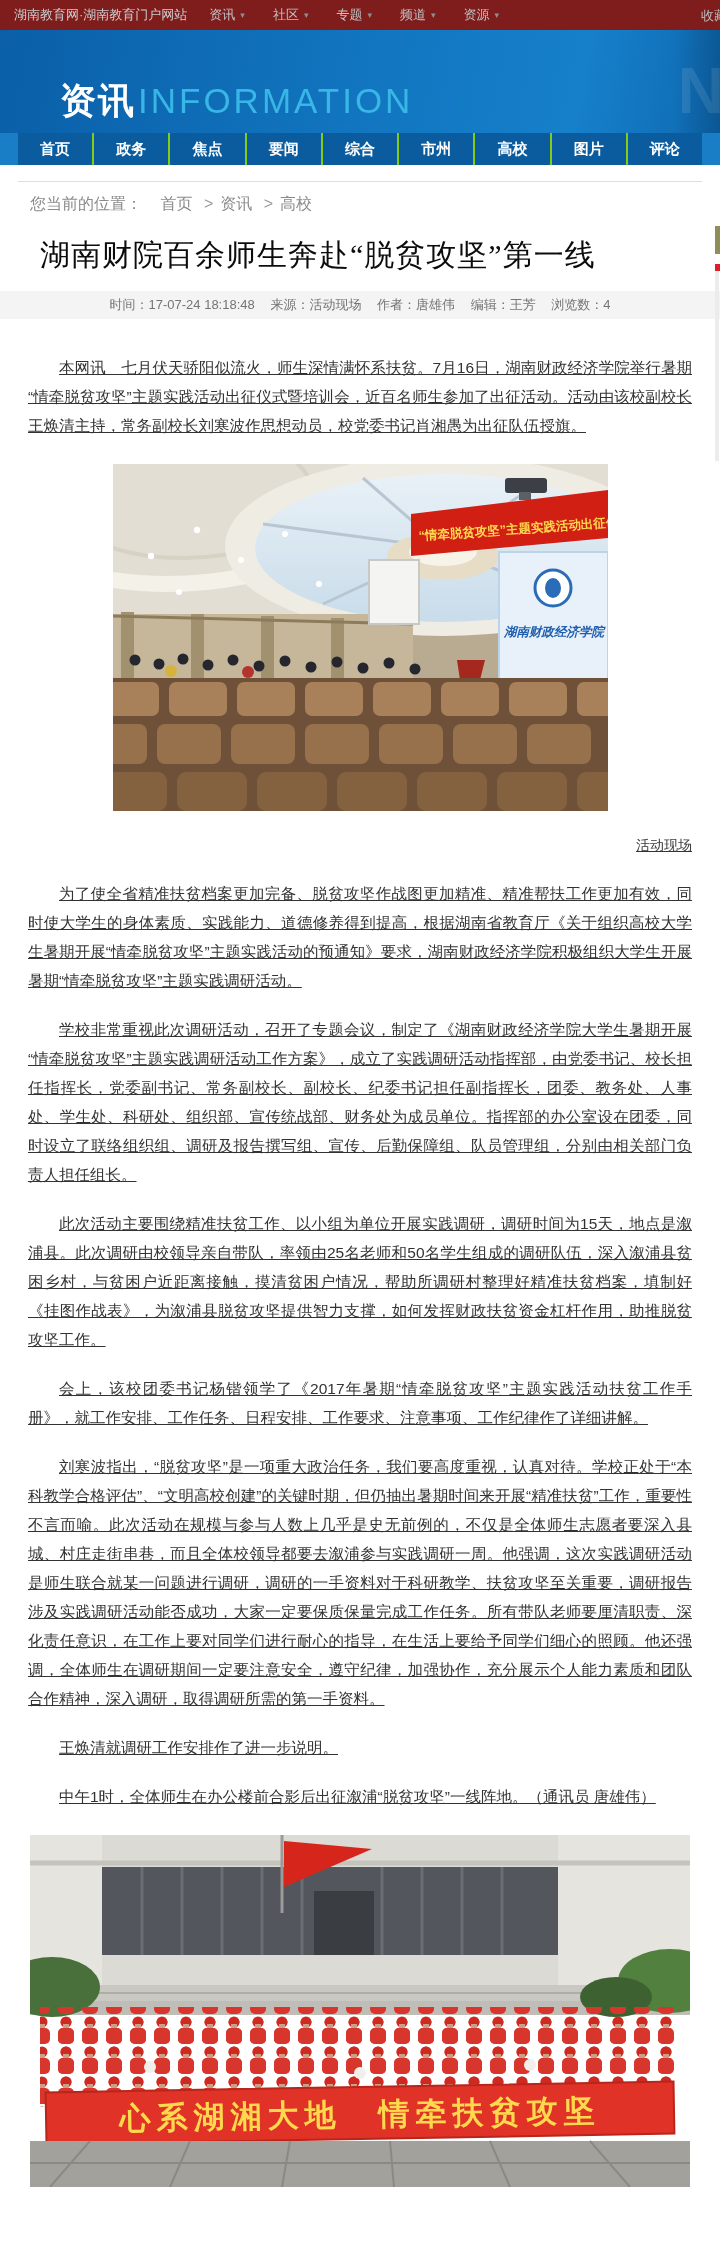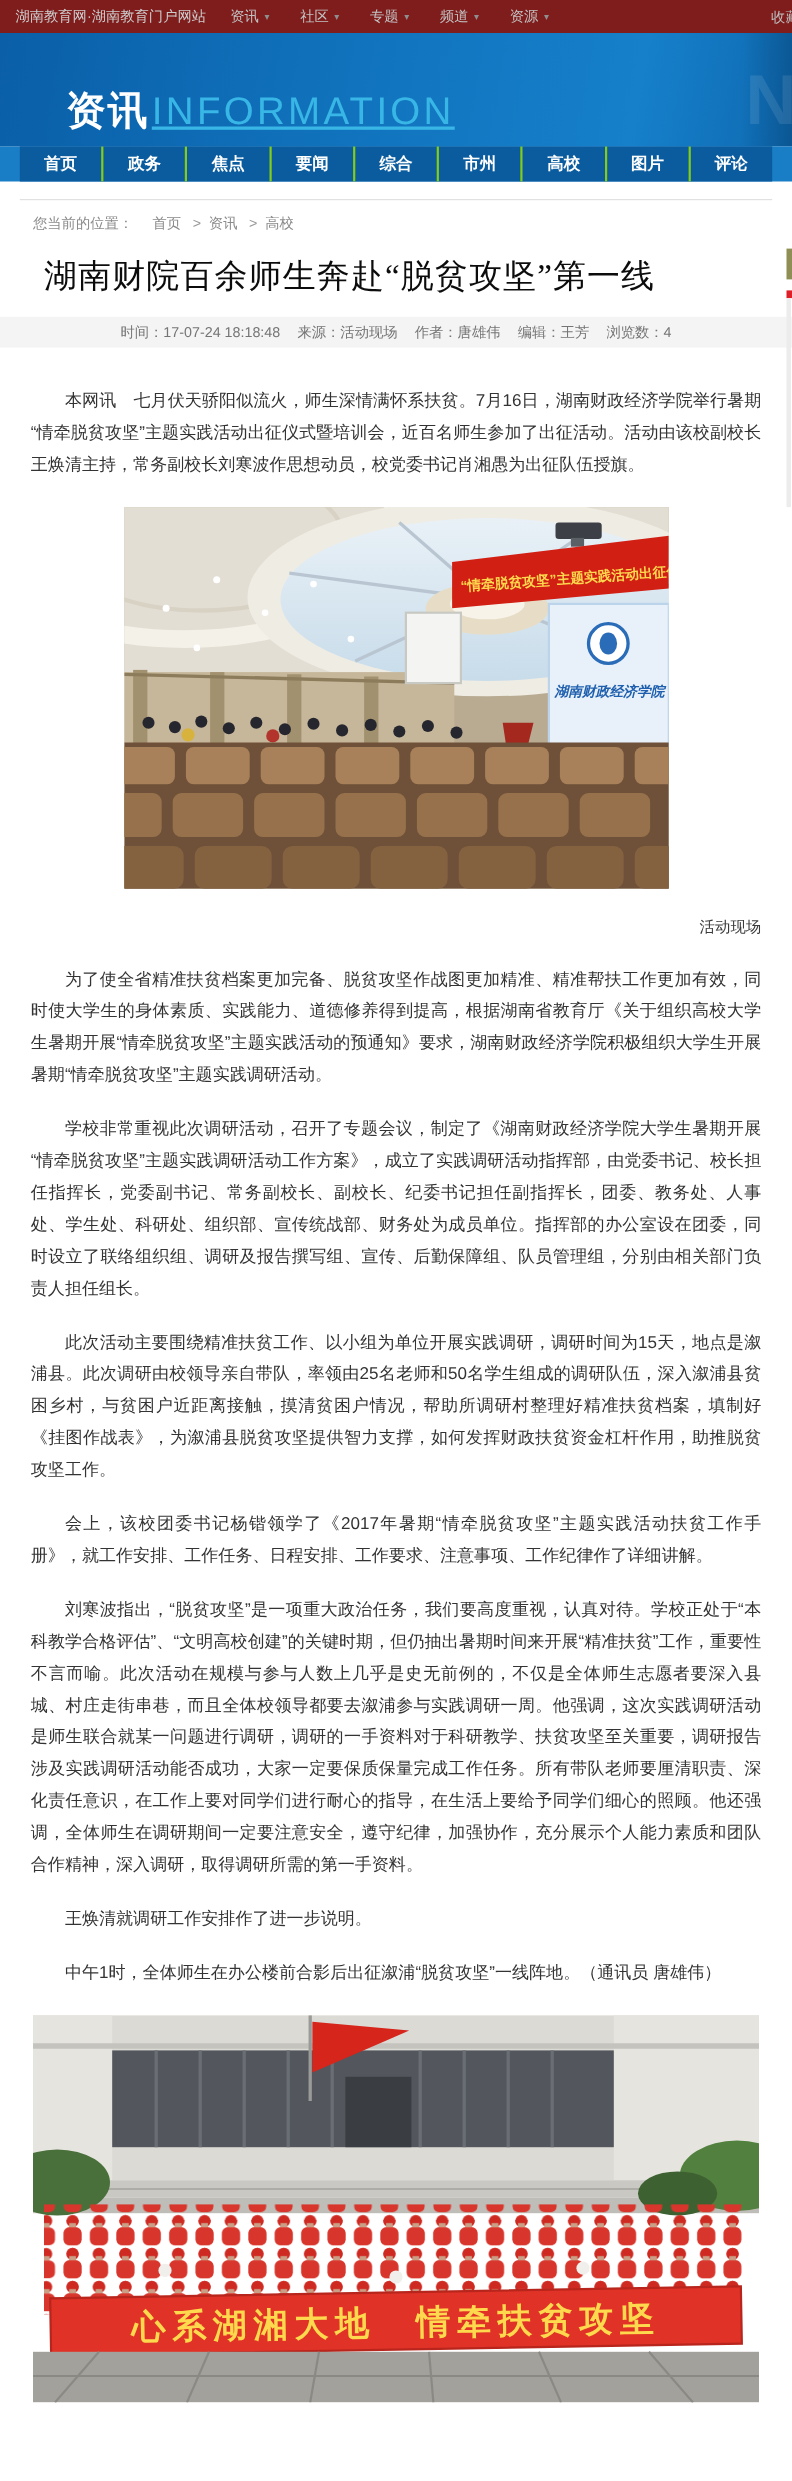--- a/index.html
+++ b/index.html
@@ -19,21 +19,21 @@
   .topbar .caret{font-size:9px; color:#8f8f8f; margin-left:5px;}
   .topbar .fav{position:absolute; left:701px; top:7px; white-space:nowrap; color:#bdbdbd;}
   
   .banner{
     height:103px;
     background:linear-gradient(100deg,#0a5fa8 0%,#1173bd 45%,#1680cb 80%,#0e69b0 100%);
     position:relative; display:flex; align-items:flex-end; overflow:hidden;
   }
   .banner .brand{padding:0 0 14px 60px; display:flex; align-items:baseline; line-height:1;}
   .banner .brand-cn{color:#ffffff; font-size:36px; font-weight:bold; letter-spacing:2px;}
-  .banner .brand-en{color:#38b6e6; font-size:35px; font-weight:300; letter-spacing:3px; margin-left:2px;text-decoration:underline;}
+  .banner .brand-en{color:#38b6e6; font-size:35px; font-weight:300; letter-spacing:3px; margin-left:2px;}
   .banner .deco{
     position:absolute; right:0; top:0; width:46px; height:103px;
     background:linear-gradient(90deg,rgba(0,0,0,0) 0%,rgba(0,30,60,.25) 100%);
   }
   .banner .deco-glyph{position:absolute; right:-6px; top:24px; font-size:64px; font-weight:bold; color:rgba(255,255,255,.10); letter-spacing:2px;}
   
   .navwrap{height:32px; background:#1a7ec6;}
   .nav{
     margin:0 18px; height:32px; background:#0a5c9e; display:flex;
   }
@@ -43,37 +43,37 @@
     border-left:2px solid #84cc16;
   }
   .nav .nitem:first-child{border-left:none;}
   
   .edge-olive{position:absolute; right:0; top:226px; width:5px; height:28px; background:#8e8e55;}
   .edge-red{position:absolute; right:0; top:264px; width:5px; height:7px; background:#dd1f28;}
   .edge-gray{position:absolute; right:1px; top:271px; width:4px; height:190px; background:#ececec;}
   
   .crumbs{
     margin:16px 18px 0; border-top:1px solid #dedede; padding:12px 12px 0;
-    font-size:13px; color:#8a8a8a;
+    font-size:16px; color:#8a8a8a;
   }
   .crumbs .crumb a{color:#8a8a8a; text-decoration:none; cursor:pointer;}
   .crumbs .sep{color:#9a9a9a; margin:0 7px;}
   
   .a-title{
     margin:20px 40px 0; 
     font-family:"Liberation Serif","DejaVu Serif",serif;
     font-size:30px; color:#0c0c0c; font-weight:400; letter-spacing:1px; line-height:40px;
   }
   .a-meta{
     margin-top:16px; background:#f4f4f4; height:28px; line-height:28px;
     text-align:center; font-size:13px; color:#757575;
   }
   .a-meta .meta-item{margin:0 6px;}
   
-  .article{padding:14px 28px 0; color:#333; font-size:15.5px; line-height:29px; text-align:justify;}
+  .article{padding:14px 28px 0; color:#333; font-size:15.5px; line-height:29px; text-align:justify;text-decoration:underline;}
   .article p{margin:20px 0; text-indent:2em;}
   .fig{text-align:center; margin:24px 0;}
   .figcap{font-size:14px; color:#3c3c3c; margin-top:24px; line-height:20px;text-align:right;}
   .fig svg{display:inline-block; vertical-align:top;}
 </style>
 </head>
 <body>
 
 <div class="topbar">
   <span class="site">湖南教育网·湖南教育门户网站</span>

